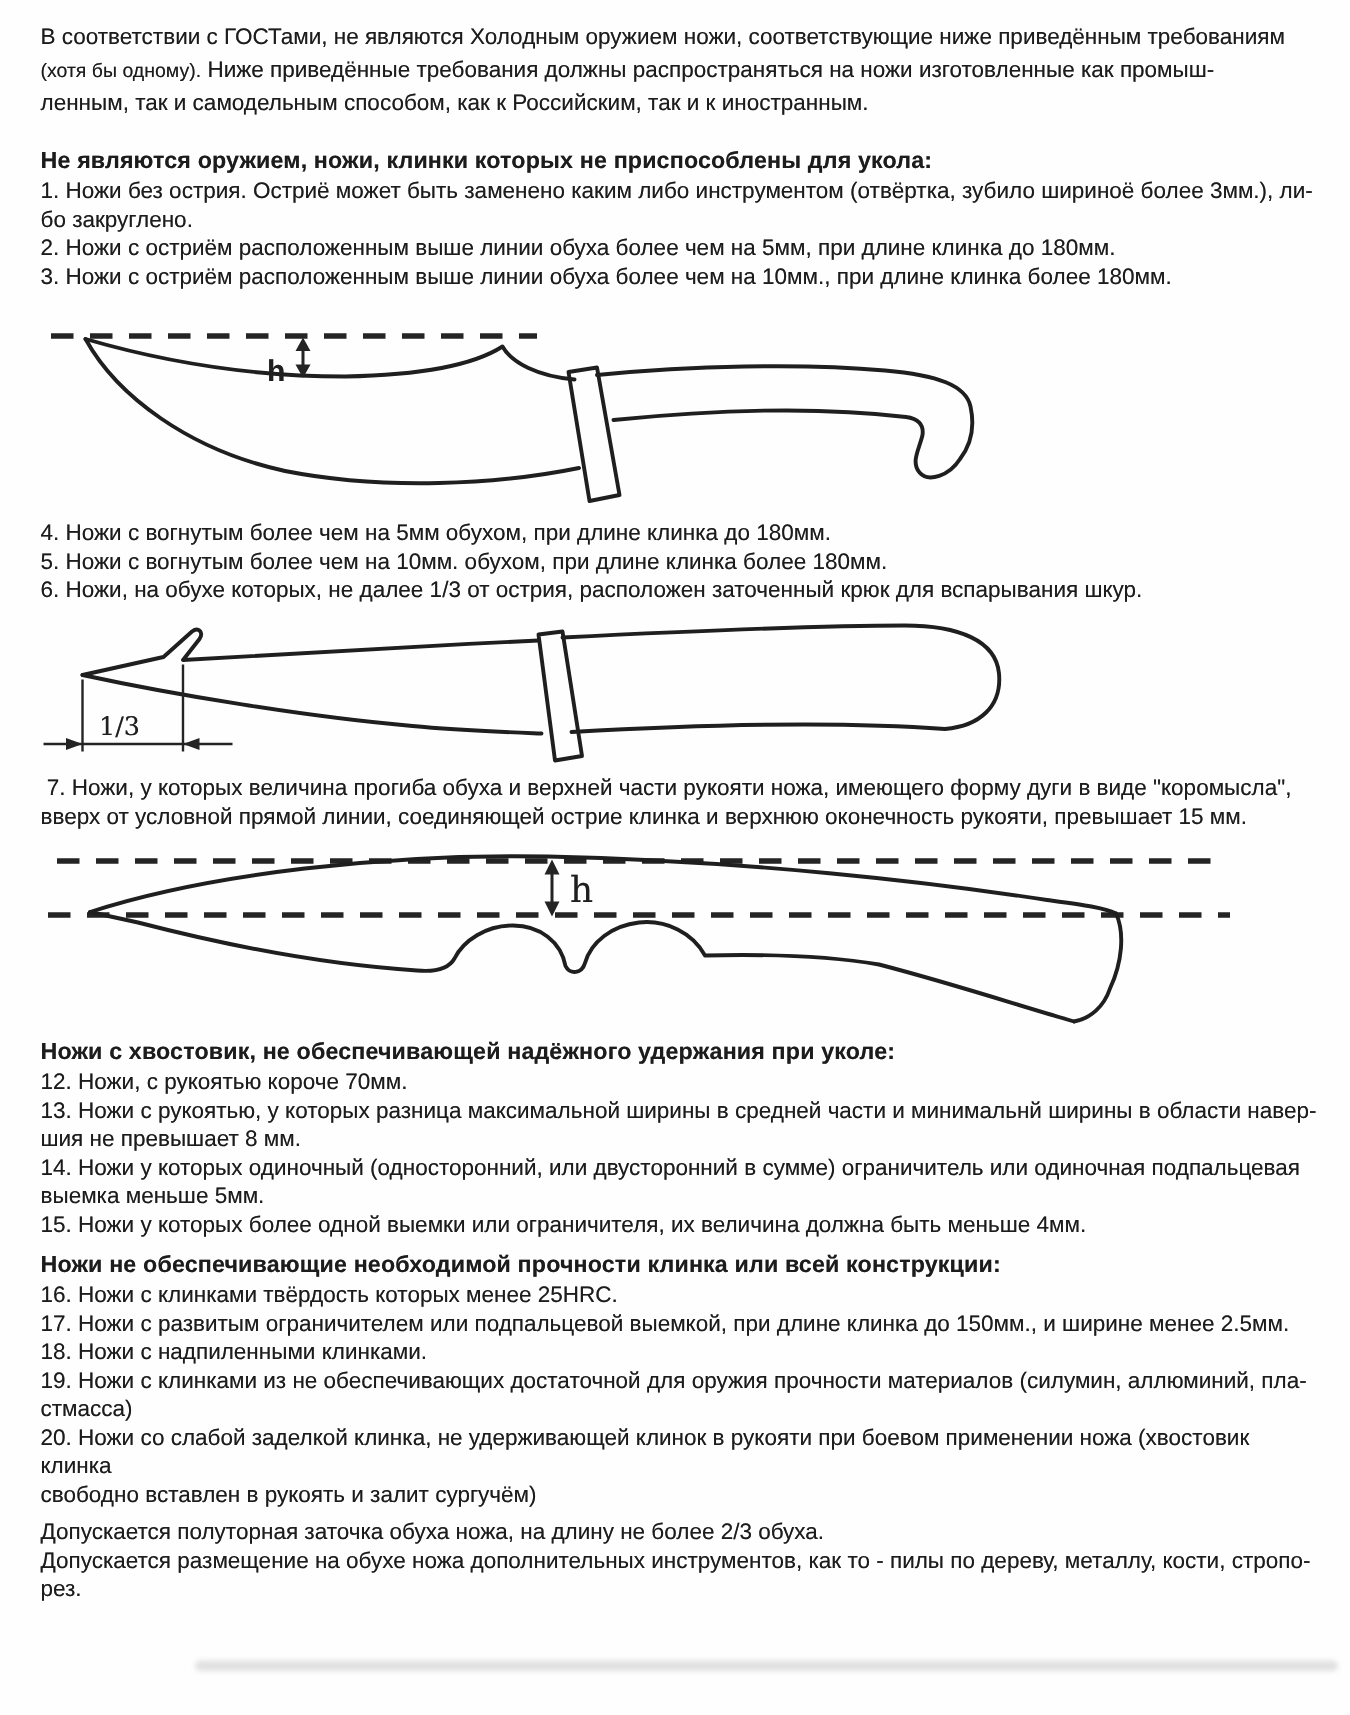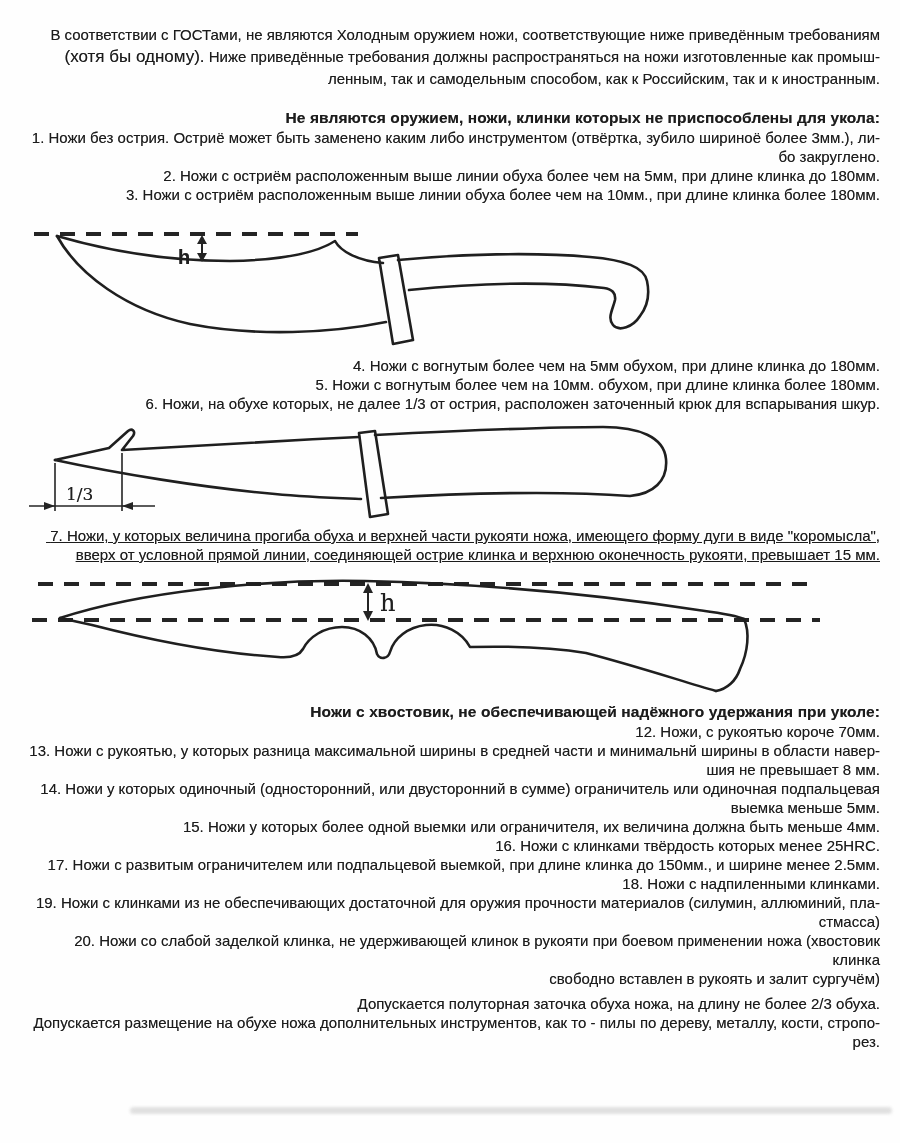--- a/index.html
+++ b/index.html
@@ -1,40 +1,39 @@
 <!DOCTYPE html>
 <html lang="ru"><head>
 <meta charset="utf-8">
 <style>
   html,body{margin:0;padding:0;background:#ffffff;}
   .page{
     position:relative;
     width:900px;height:1143px;
     box-sizing:border-box;
-    padding:24px 20px 0 27px;
+    padding:14px 20px 0 27px;
     background:#fefefe;
     font-family:"Liberation Sans","DejaVu Sans",sans-serif;
     color:#1c1c1c;
     overflow:hidden;
     text-shadow:0 0 .4px rgba(20,20,20,.55);
-    text-align:right;
   }
   .intro{margin:0;font-size:15px;line-height:22px;white-space:pre-wrap;}
-  .intro .big{font-size:17px;}
+  .intro .big{font-size:13px;}
   .sec{
     margin:0;font-size:15.5px;font-weight:700;line-height:20px;
     white-space:pre-wrap;letter-spacing:.1px;
   }
   .sec.h1{margin-top:18px;}
   .sec.h2{margin-top:8px;}
   .sec.h3{margin-top:8px;}
   .items{margin:0;font-size:15px;line-height:19px;white-space:pre-wrap;}
   .items.b{margin-top:4px;}
   .items.c{margin-top:6px;}
-  .item7{margin:4px 0 0 0;font-size:15px;line-height:19px;white-space:pre-wrap;text-decoration:underline;}
+  .item7{margin:4px 0 0 0;font-size:15px;line-height:19px;white-space:pre-wrap;}
   .footer{margin:6px 0 0 0;font-size:15px;line-height:19px;white-space:pre-wrap;}
   svg.diagram{display:block;}
   svg.d1{margin:8px 0 0 5px;}
   svg.d2{margin:5px 0 0 -2px;}
   svg.d3{margin:6px 0 0 3px;}
   .knife{fill:none;stroke:#1f1f1f;stroke-width:2.6;stroke-linecap:round;stroke-linejoin:round;}
   .dashline{fill:none;stroke:#242424;stroke-width:3.8;stroke-dasharray:15 11;}
   .dim{fill:none;stroke:#242424;stroke-width:1.6;}
   .dimthick{fill:none;stroke:#242424;stroke-width:2;}
   .head{fill:#242424;stroke:none;}
@@ -106,20 +105,21 @@
 
 
   <h2 class="sec h2">Ножи с хвостовик, не обеспечивающей надёжного удержания при уколе:</h2>
   <div class="items">12. Ножи, с рукоятью короче 70мм.
 13. Ножи с рукоятью, у которых разница максимальной ширины в средней части и минимальнй ширины в области навер-
 шия не превышает 8 мм.
 14. Ножи у которых одиночный (односторонний, или двусторонний в сумме) ограничитель или одиночная подпальцевая
 выемка меньше 5мм.
 15. Ножи у которых более одной выемки или ограничителя, их величина должна быть меньше 4мм.</div>
 
+  <h2 class="sec h3">Ножи не обеспечивающие необходимой прочности клинка или всей конструкции:</h2>
   <div class="items">16. Ножи с клинками твёрдость которых менее 25HRC.
 17. Ножи с развитым ограничителем или подпальцевой выемкой, при длине клинка до 150мм., и ширине менее 2.5мм.
 18. Ножи с надпиленными клинками.
 19. Ножи с клинками из не обеспечивающих достаточной для оружия прочности материалов (силумин, аллюминий, пла-
 стмасса)
 20. Ножи со слабой заделкой клинка, не удерживающей клинок в рукояти при боевом применении ножа (хвостовик клинка
 свободно вставлен в рукоять и залит сургучём)</div>
 
   <div class="footer">Допускается полуторная заточка обуха ножа, на длину не более 2/3 обуха.
 Допускается размещение на обухе ножа дополнительных инструментов, как то - пилы по дереву, металлу, кости, стропо-

